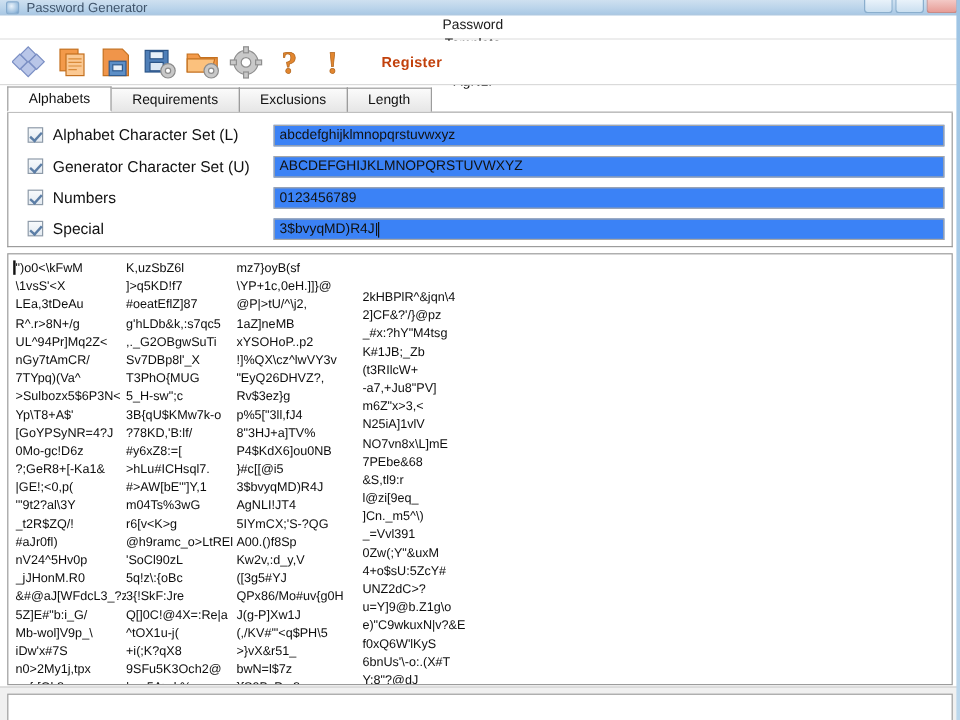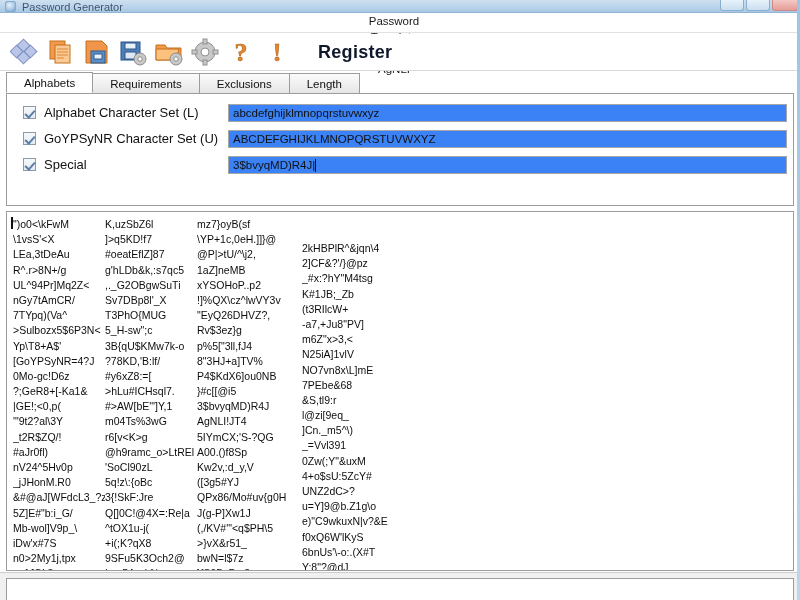--- a/index.html
+++ b/index.html
@@ -93,23 +93,23 @@
   }
   .tbtn {
     width: 33px; height: 33px;
     display: flex; align-items: center; justify-content: center;
     margin-right: 3px;
     cursor: default;
   }
   .tbtn svg { display: block; }
   .register {
     margin-left: 22px;
-    font-size: 18px;
+    font-size: 12px;
     font-weight: bold;
-    color: #0f172a;
+    color: #c2410c;
     letter-spacing: .3px;
     cursor: default;
   }
 
   
   .tabstrip {
     position: absolute; left: 6px; top: 73px;
     width: 788px; height: 21px;
     display: flex; align-items: flex-end;
     border-bottom: 1px solid #9c9c9c;
@@ -365,24 +365,29 @@
   <div class="settings">
 
     <div class="srow">
       <div class="cbox"></div>
       <div class="clabel">Alphabet Character Set (L)</div>
       <div class="field">abcdefghijklmnopqrstuvwxyz</div>
     </div>
 
     <div class="srow">
       <div class="cbox"></div>
-      <div class="clabel">GoYPSyNR Character Set (U)</div>
+      <div class="clabel">Generator Character Set (U)</div>
       <div class="field">ABCDEFGHIJKLMNOPQRSTUVWXYZ</div>
     </div>
 
+    <div class="srow">
+      <div class="cbox"></div>
+      <div class="clabel">Numbers</div>
+      <div class="field">0123456789</div>
+    </div>
 
     <div class="srow">
       <div class="cbox"></div>
       <div class="clabel">Special</div>
       <div class="field focused">3$bvyqMD)R4J|</div>
     </div>
 
   </div>
 
   <div class="results">

